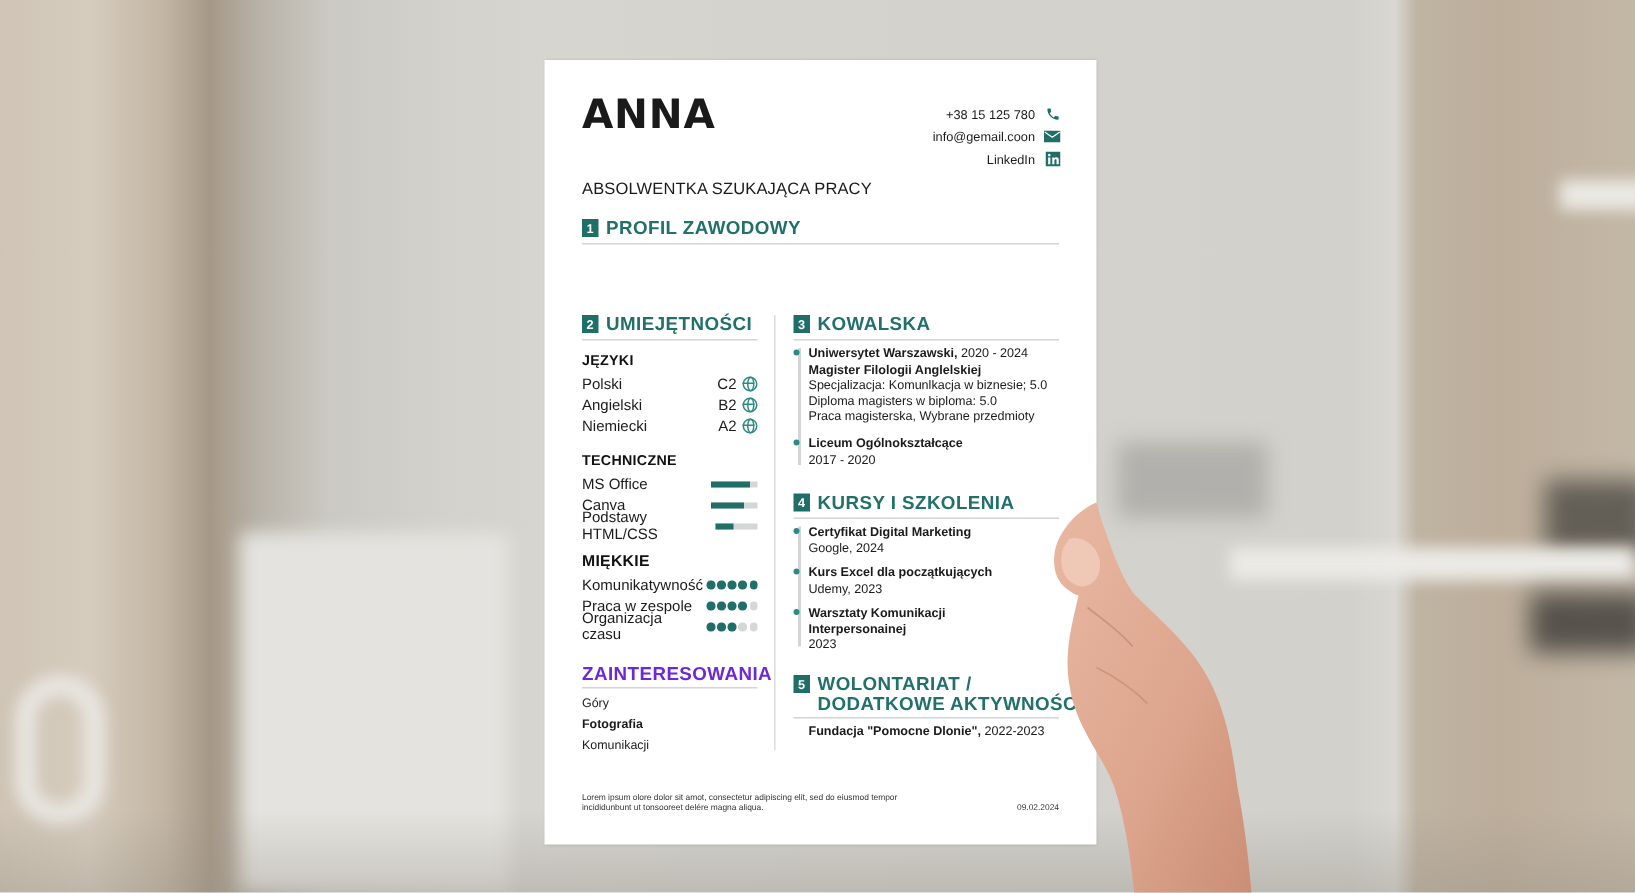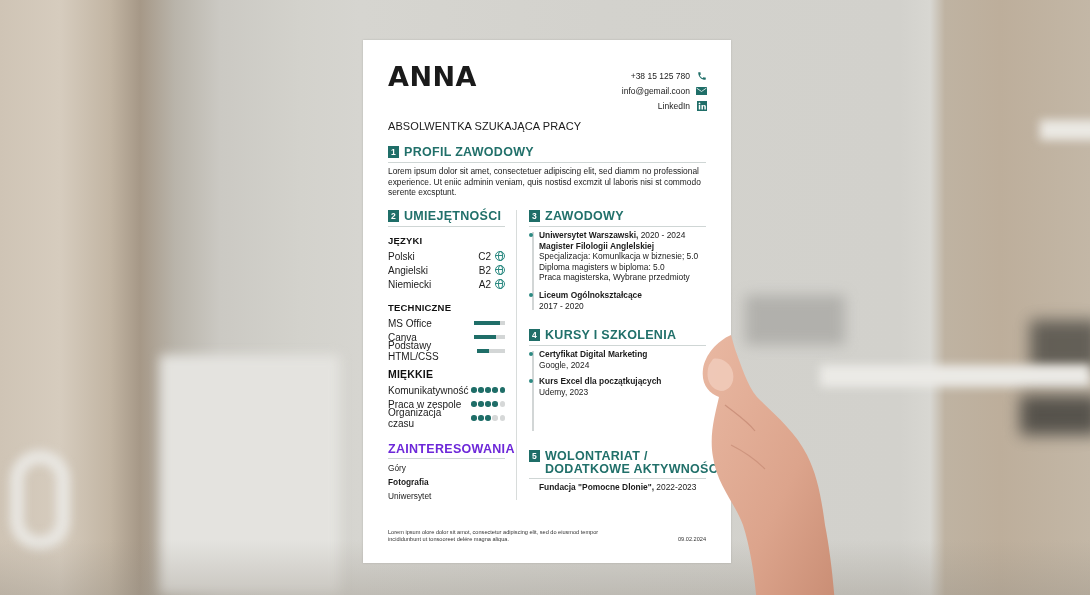--- a/index.html
+++ b/index.html
@@ -182,21 +182,20 @@
           </svg>
       </span>
     </div>
   </div>
 
   <div class="sec-head" style="left:25px; top:106px;">
     <span class="sec-num">1</span>
     <span>PROFIL ZAWODOWY</span>
   </div>
   <div class="rule" style="left:25px; top:122px; width:318px;"></div>
-  <div class="profile-text">Lorem ipsum dolor sit amet, consectetuer adipiscing elit, sed diamm no professional experience. Ut eniic adminin veniam, quis nostisd excmzit ul laboris nisi st commodo serente excsptunt.</div>
 
   <div class="sec-head" style="left:25px; top:170px;">
     <span class="sec-num">2</span>
     <span>UMIEJĘTNOŚCI</span>
   </div>
   <div class="rule" style="left:25px; top:186px; width:117px;"></div>
 
   <div class="subhead" style="top:195px;">JĘZYKI</div>
   <div class="lang-row" style="top:210px;">
     <span>Polski</span>
@@ -269,27 +268,27 @@
         <i class="dot on"></i>
         <i class="dot"></i>
         <i class="dot"></i>
       </span>
   </div>
 
   <div class="interests-head">ZAINTERESOWANIA</div>
   <div class="rule" style="left:25px; top:418px; width:117px;"></div>
   <div class="interest" style="top:423px;">Góry</div>
   <div class="interest" style="top:437px;font-weight:bold;">Fotografia</div>
-  <div class="interest" style="top:451px;">Uniwersytet</div>
+  <div class="interest" style="top:451px;">Komunikacji</div>
 
   <div class="vdivider"></div>
 
   <div class="sec-head" style="left:166px; top:170px;">
     <span class="sec-num">3</span>
-    <span>ZAWODOWY</span>
+    <span>KOWALSKA</span>
   </div>
   <div class="rule" style="left:166px; top:186px; width:177px;"></div>
   <div class="timeline" style="top:192px; height:78px;"></div>
 
   <div class="entry" style="top:190px;">
     <span class="bullet"></span>
     <div><b>Uniwersytet Warszawski,</b><span> 2020 - 2024</span></div>
     <div><b>Magister Filologii Anglelskiej</b></div>
     <div>Specjalizacja: Komunlkacja w biznesie; 5.0</div>
     <div>Diploma magisters w biploma: 5.0</div>
@@ -310,20 +309,25 @@
 
   <div class="entry" style="top:309px;">
     <span class="bullet"></span>
     <div><b>Certyfikat Digital Marketing</b></div>
     <div>Google, 2024</div>
   </div>
   <div class="entry" style="top:336px;">
     <span class="bullet"></span>
     <div><b>Kurs Excel dla początkujących</b></div>
     <div>Udemy, 2023</div>
+  </div>
+  <div class="entry" style="top:363px; width:120px;">
+    <span class="bullet"></span>
+    <div><b>Warsztaty Komunikacji Interpersonainej</b></div>
+    <div>2023</div>
   </div>
 
   <div class="sec-head" style="left:166px; top:410px;">
     <span class="sec-num">5</span>
     <span>
       <span style="display:block">WOLONTARIAT /</span>
       <span style="display:block">DODATKOWE AKTYWNOŚCI</span>
     </span>
   </div>
   <div class="rule" style="left:166px; top:438px; width:177px;"></div>

